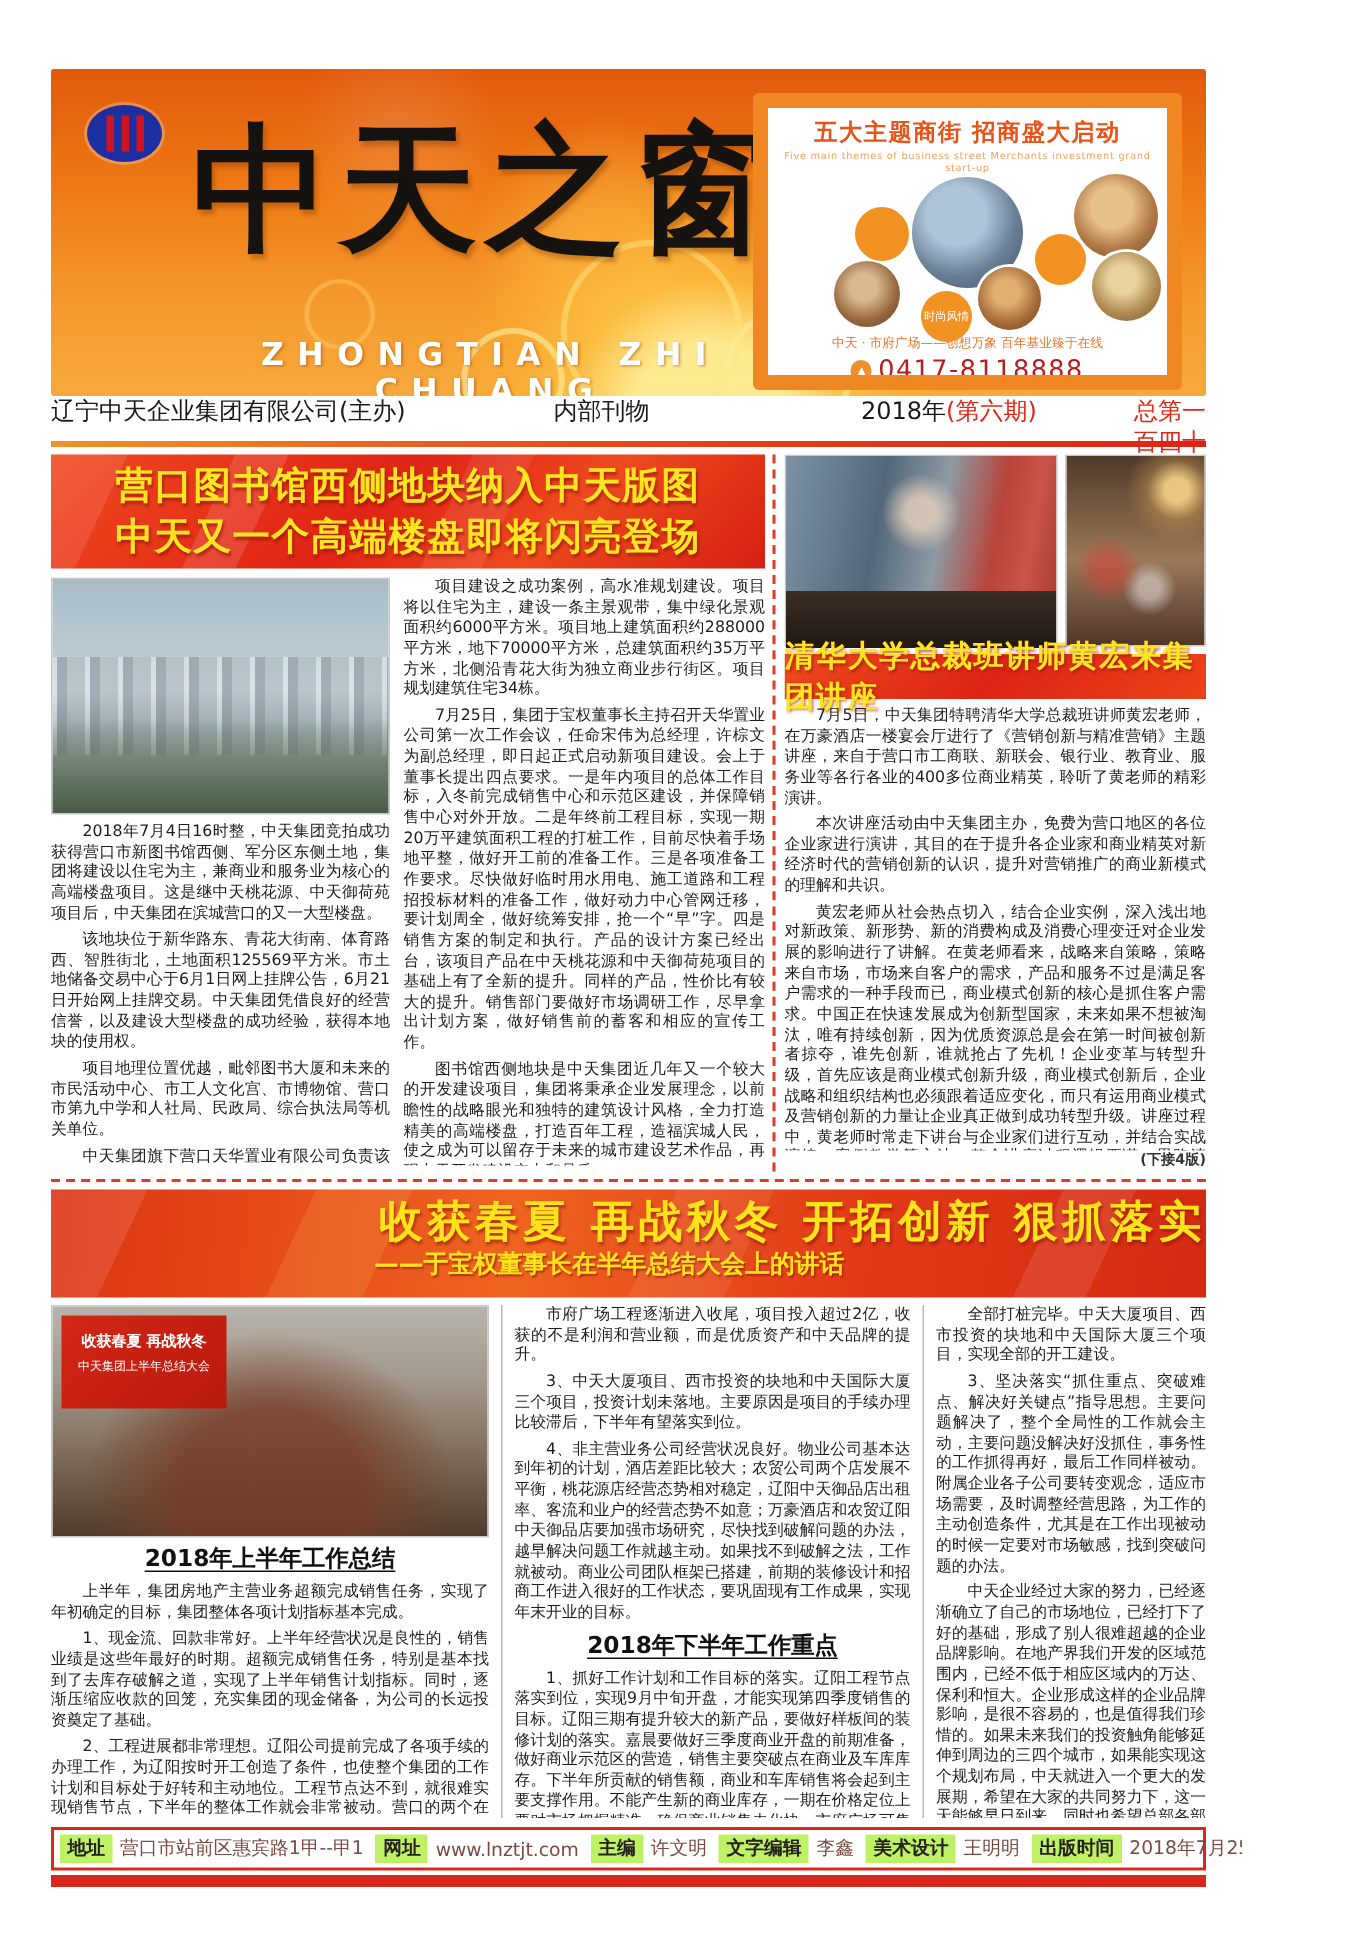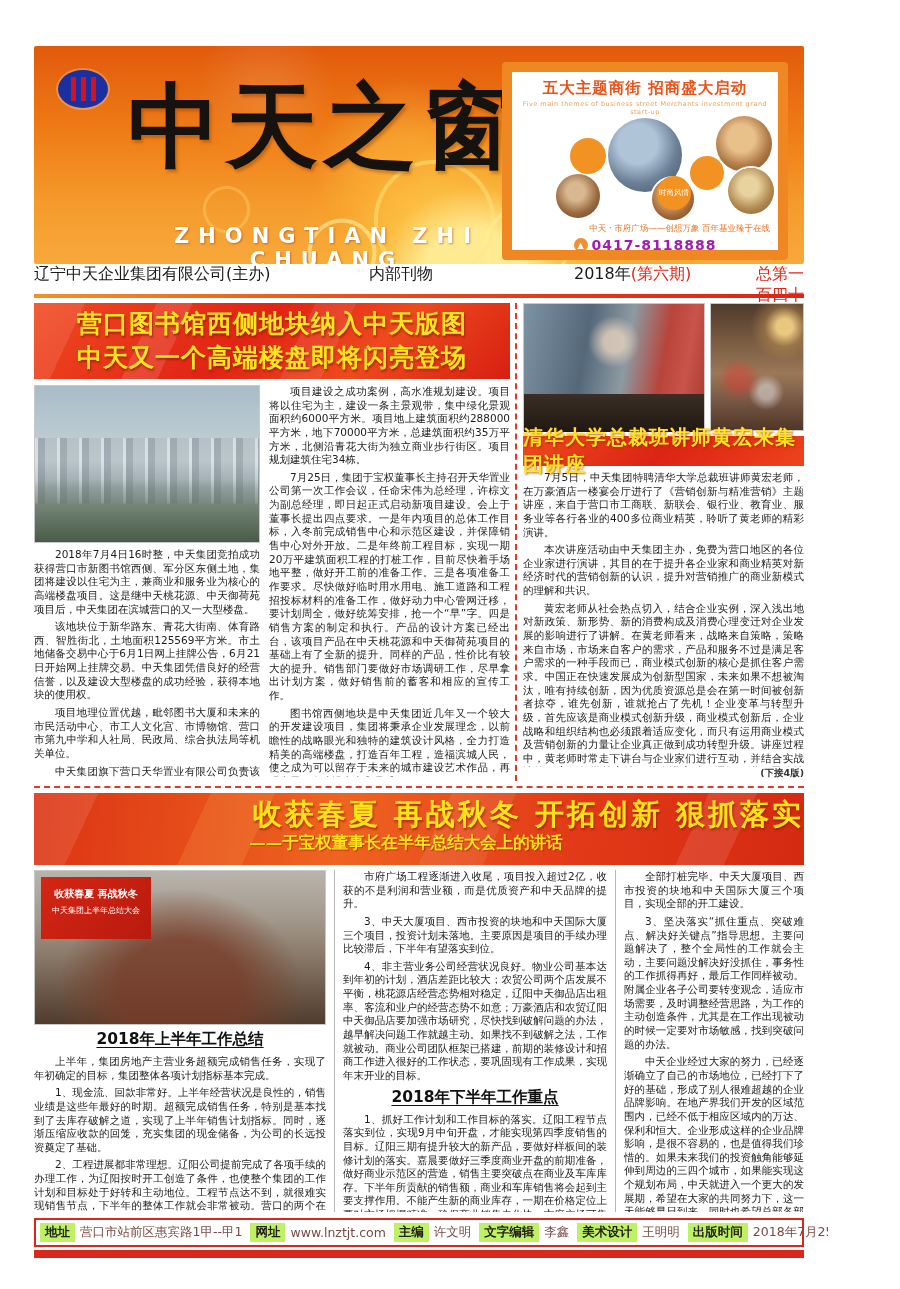--- a/index.html
+++ b/index.html
@@ -45,27 +45,27 @@
   .ad-sub-en { color:#f0a25c; font-size:6.5px; text-align:center; margin-top:1px; letter-spacing:.5px; }
   .ad-circles { position:relative; height:105px; }
   .circle { position:absolute; border-radius:50%; }
   .c-photo1 { left:88px; top:2px; width:74px; height:74px; background:radial-gradient(circle at 40% 35%, #b0c4d8 0 30%, #6b7f96 60%, #41506a 100%); box-shadow:0 0 0 2px #fff; }
   .c-photo2 { left:196px; top:0px; width:56px; height:56px; background:radial-gradient(circle at 45% 40%, #e8c08a 0 30%, #b07a46 60%, #6e4427 100%); box-shadow:0 0 0 2px #fff; }
   .c-photo3 { left:208px; top:52px; width:46px; height:46px; background:radial-gradient(circle at 45% 40%, #e8d2a0 0 25%, #b08a50 60%, #7a5630 100%); box-shadow:0 0 0 2px #fff; }
   .c-photo4 { left:36px; top:58px; width:44px; height:44px; background:radial-gradient(circle at 45% 40%, #d8b890 0 25%, #9a6a40 60%, #5e3c22 100%); box-shadow:0 0 0 2px #fff; }
   .c-photo5 { left:132px; top:62px; width:42px; height:42px; background:radial-gradient(circle at 45% 40%, #e0b070 0 25%, #a86a3a 60%, #6a401f 100%); box-shadow:0 0 0 2px #fff; }
   .c-label { background:#f29222; color:#ffffff; font-size:7.5px; display:flex; align-items:center; justify-content:center; text-align:center; }
   .c-lab1 { left:50px; top:22px; width:36px; height:36px; }
-  .c-lab2 { left:94px; top:60px; width:34px; height:34px;margin-left:43px; }
+  .c-lab2 { left:94px; top:78px; width:34px; height:34px; }
   .c-lab3 { left:170px; top:40px; width:34px; height:34px; }
-  .ad-slogan { color:#e8762a; font-size:8.5px; text-align:right; margin-top:2px; }
+  .ad-slogan { color:#e8762a; font-size:8.5px; text-align:center; margin-top:2px; }
   .ad-phone { display:flex; align-items:center; justify-content:center; gap:4px; margin-top:2px; }
   .phone-ic { width:14px; height:14px; border-radius:50%; background:#f09030; color:#fff; font-size:8px;
     display:flex; align-items:center; justify-content:center; }
-  .phone-num { color:#a21caf; font-weight:bold; font-size:14px; letter-spacing:1px; }
+  .phone-num { color:#b91c1c; font-weight:normal; font-size:17px; letter-spacing:1px; }
 
   
   .info-bar { display:flex; align-items:flex-start; height:30px; font-size:16px; color:#1a1a1a; }
   .info-publisher { width:335px; }
   .info-type { width:205px; }
   .info-issue { width:175px; }
   .red-txt { color:#e02818; }
   .info-total { flex:1; text-align:right; color:#e02818; }
   .info-rule { height:4px; background:linear-gradient(90deg,#f0922a 0%, #e64a1c 45%, #dc2414 100%); margin-bottom:5px; }
 

